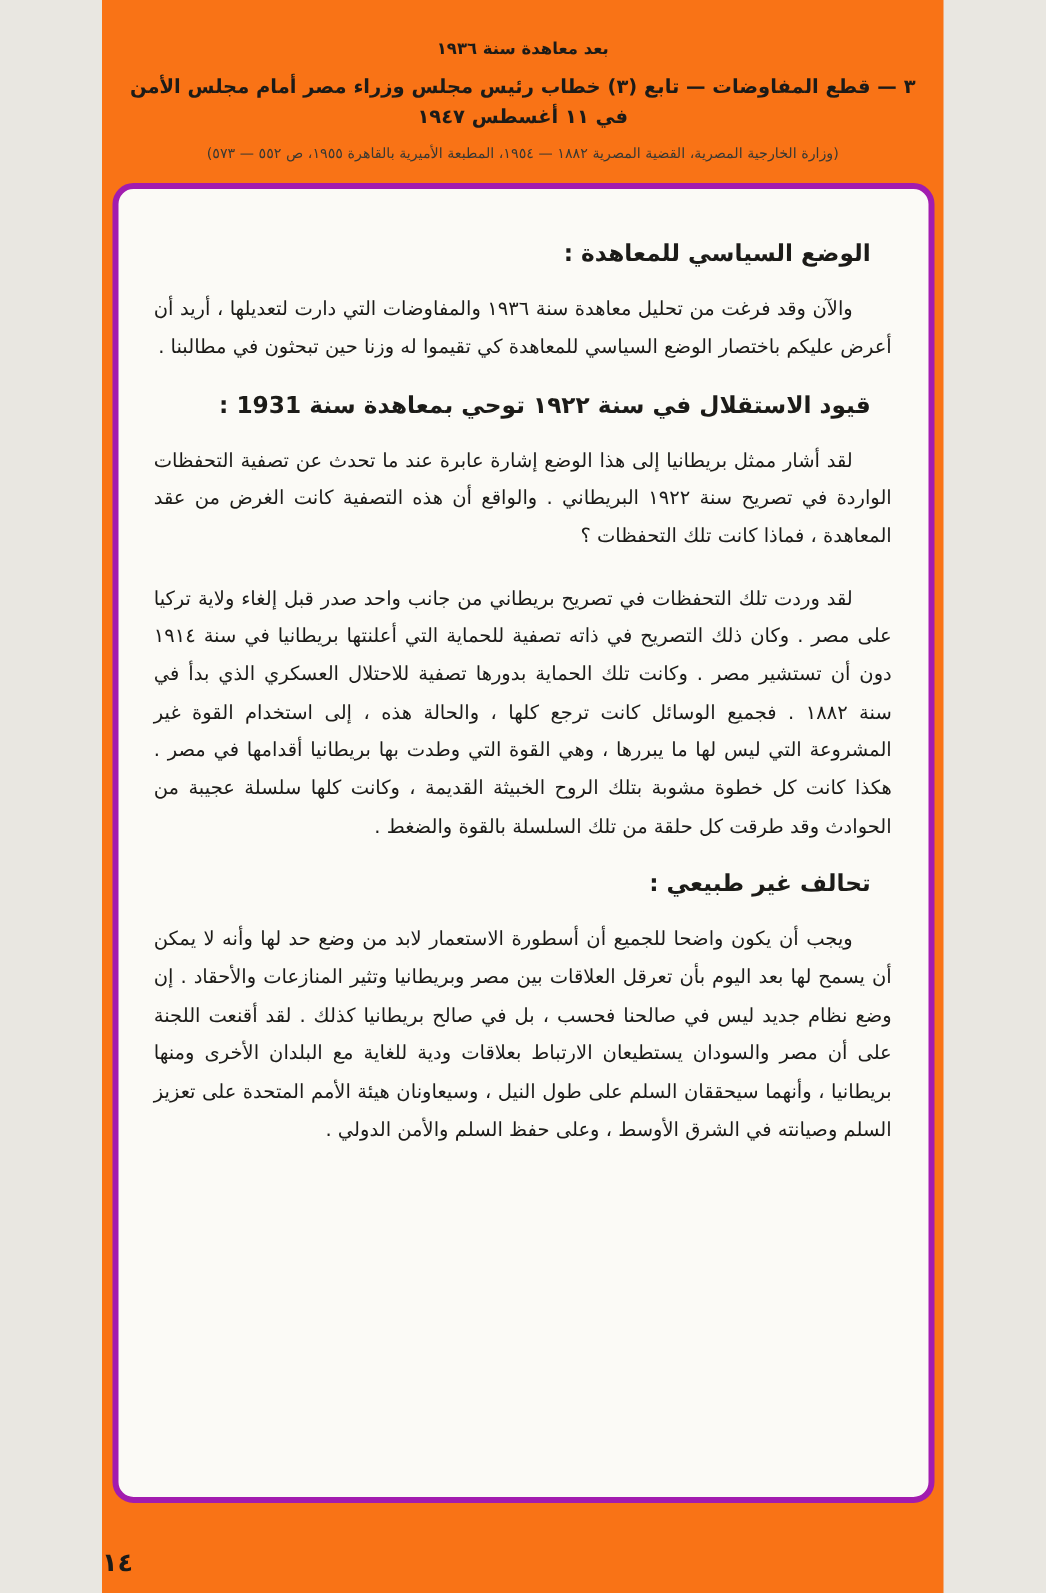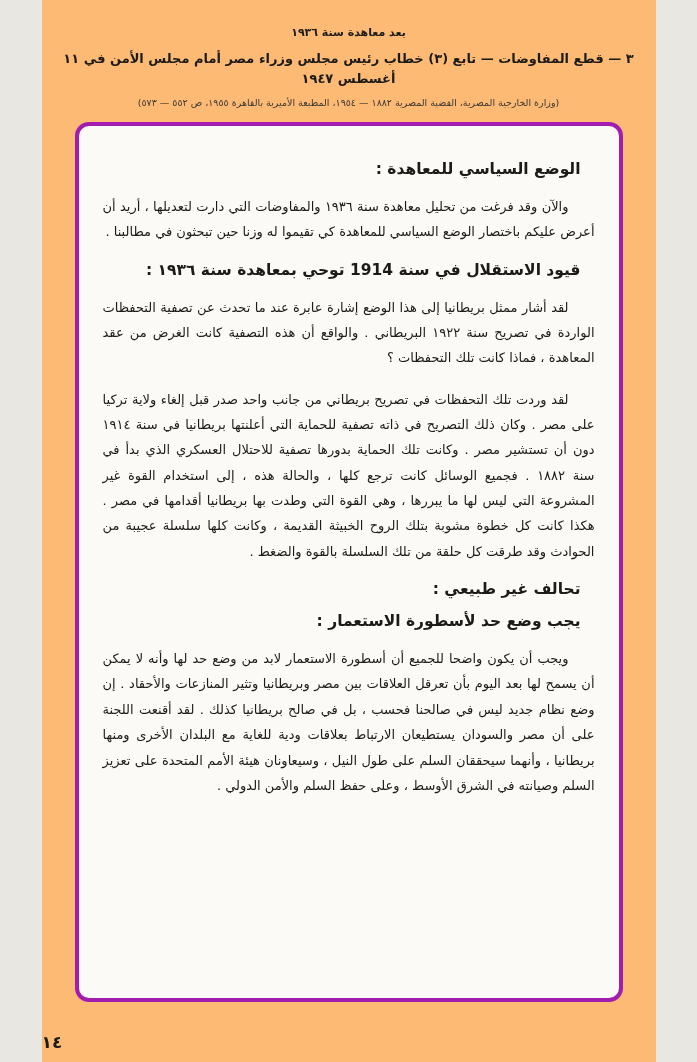--- a/index.html
+++ b/index.html
@@ -3,24 +3,24 @@
 <meta charset="utf-8">
 <style>
   html, body {
     margin: 0;
     padding: 0;
     background: #e9e7e1;
     font-family: "DejaVu Sans", "Liberation Sans", sans-serif;
   }
   .page {
     position: relative;
-    width: 614px;
+    width: 561px;
     height: 1062px;
     margin: 0 auto;
-    background: #fdba74;
+    background: #f97316;
     color: #1c1b18;
     overflow: hidden;
     box-sizing: border-box;
   }
   .top-header {
     padding-top: 26px;
     text-align: center;
   }
   .running-head {
     font-size: 11px;
@@ -86,31 +86,30 @@
   </header>
 
   <main class="green-box" dir="rtl">
 
     <section class="section">
       <h2 class="sec-heading">الوضع السياسي للمعاهدة :</h2>
       <p>والآن وقد فرغت من تحليل معاهدة سنة ١٩٣٦ والمفاوضات التي دارت لتعديلها ، أريد أن أعرض عليكم باختصار الوضع السياسي للمعاهدة كي تقيموا له وزنا حين تبحثون في مطالبنا .</p>
     </section>
 
     <section class="section">
-      <h2 class="sec-heading">قيود الاستقلال في سنة 1914 توحي بمعاهدة سنة ١٩٣٦ :</h2>
+      <h2 class="sec-heading">قيود الاستقلال في سنة ١٩٢٢ توحي بمعاهدة سنة 1931 :</h2>
       <p>لقد أشار ممثل بريطانيا إلى هذا الوضع إشارة عابرة عند ما تحدث عن تصفية التحفظات الواردة في تصريح سنة ١٩٢٢ البريطاني . والواقع أن هذه التصفية كانت الغرض من عقد المعاهدة ، فماذا كانت تلك التحفظات ؟</p>
       <p>لقد وردت تلك التحفظات في تصريح بريطاني من جانب واحد صدر قبل إلغاء ولاية تركيا على مصر . وكان ذلك التصريح في ذاته تصفية للحماية التي أعلنتها بريطانيا في سنة ١٩١٤ دون أن تستشير مصر . وكانت تلك الحماية بدورها تصفية للاحتلال العسكري الذي بدأ في سنة ١٨٨٢ . فجميع الوسائل كانت ترجع كلها ، والحالة هذه ، إلى استخدام القوة غير المشروعة التي ليس لها ما يبررها ، وهي القوة التي وطدت بها بريطانيا أقدامها في مصر . هكذا كانت كل خطوة مشوبة بتلك الروح الخبيثة القديمة ، وكانت كلها سلسلة عجيبة من الحوادث وقد طرقت كل حلقة من تلك السلسلة بالقوة والضغط .</p>
     </section>
 
     <section class="section">
       <h2 class="sec-heading">تحالف غير طبيعي :</h2>
     </section>
 
     <section class="section">
-      <h2 class="sec-heading">يجب وضع حد لأسطورة الاستعمار :</h2>
       <p>ويجب أن يكون واضحا للجميع أن أسطورة الاستعمار لابد من وضع حد لها وأنه لا يمكن أن يسمح لها بعد اليوم بأن تعرقل العلاقات بين مصر وبريطانيا وتثير المنازعات والأحقاد . إن وضع نظام جديد ليس في صالحنا فحسب ، بل في صالح بريطانيا كذلك . لقد أقنعت اللجنة على أن مصر والسودان يستطيعان الارتباط بعلاقات ودية للغاية مع البلدان الأخرى ومنها بريطانيا ، وأنهما سيحققان السلم على طول النيل ، وسيعاونان هيئة الأمم المتحدة على تعزيز السلم وصيانته في الشرق الأوسط ، وعلى حفظ السلم والأمن الدولي .</p>
     </section>
 
   </main>
 
   <footer class="page-footer">
     <span>١٤</span>
   </footer>
 
 </div>

